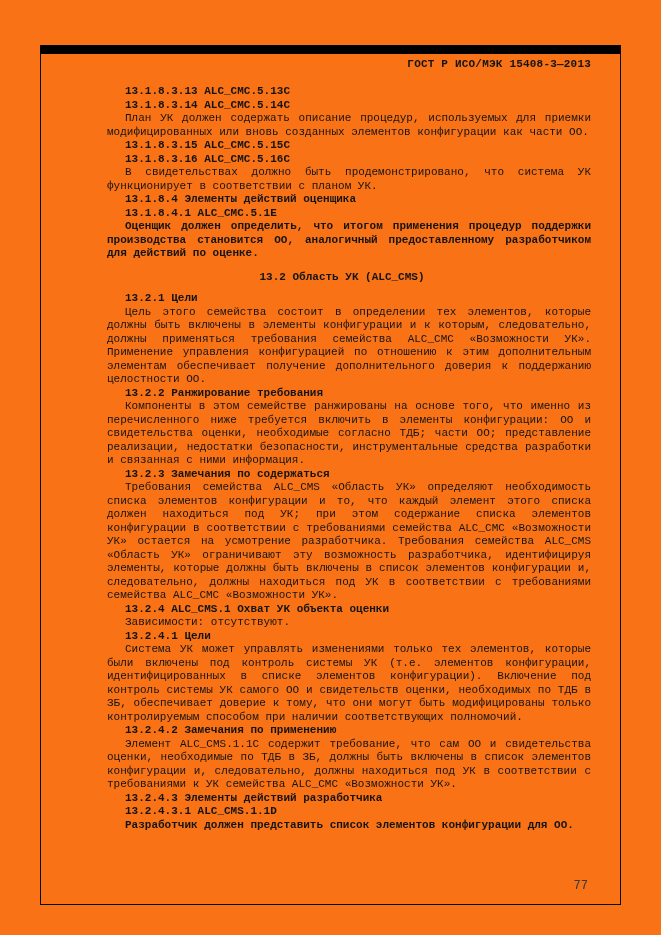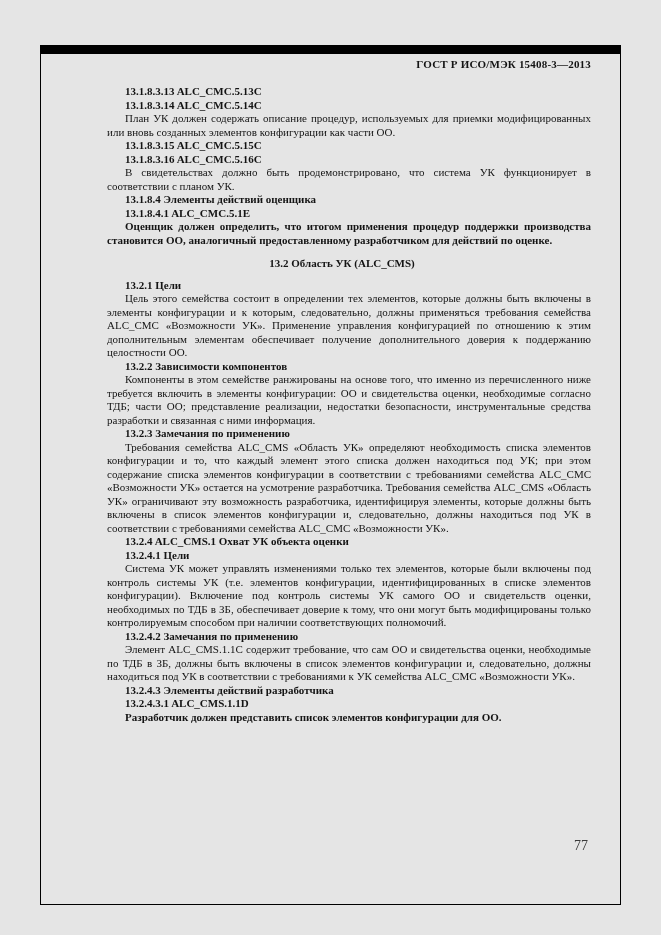--- a/index.html
+++ b/index.html
@@ -1,22 +1,22 @@
 <!DOCTYPE html>
 <html><head>
 <meta charset="utf-8">
 <style>
   * { margin: 0; padding: 0; box-sizing: border-box; }
   html, body { background: #ffffff; }
   .page {
     position: relative;
     width: 661px;
     height: 935px;
-    background: #e5e5e5;
-    font-family: Liberation Serif, serif;
+    background: #f97316;
+    font-family: Liberation Mono, monospace;
     color: #141414;
     overflow: hidden;
     padding-left: 48px;
   }
   .frame {
     position: absolute;
     left: 40px;
     top: 45px;
     right: 40px;
     bottom: 30px;
@@ -43,23 +43,23 @@
     font-size: 11px;
     line-height: 13.5px;
   }
   .blk { text-indent: 18px; margin-left: 32px; }
   .para { text-align: justify; }
   .heading { font-weight: 700; text-align: left; }
   .boldpara { font-weight: 700; text-align: justify; }
   .section { font-weight: 700; text-align: center; margin: 10px 0 8px 0; }
   .footer {
     position: absolute;
-    top: 838px;
+    top: 879px;
     right: 73px;
-    font-size: 14px;
+    font-size: 12px;
     color: #3a3a3a;
   }
 </style>
 </head>
 <body>
 
 <div class="page">
   <div class="frame"></div>
 
   <div class="doc-header">
@@ -72,25 +72,26 @@
       <p class="blk para">План УК должен содержать описание процедур, используемых для приемки модифицированных или вновь созданных элементов конфигурации как части ОО.</p>
       <p class="blk heading">13.1.8.3.15 ALC_CMC.5.15C</p>
       <p class="blk heading">13.1.8.3.16 ALC_CMC.5.16C</p>
       <p class="blk para">В свидетельствах должно быть продемонстрировано, что система УК функционирует в соответствии с планом УК.</p>
       <p class="blk heading">13.1.8.4 Элементы действий оценщика</p>
       <p class="blk heading">13.1.8.4.1 ALC_CMC.5.1E</p>
       <p class="blk boldpara">Оценщик должен определить, что итогом применения процедур поддержки производства становится ОО, аналогичный предоставленному разработчиком для действий по оценке.</p>
       <p class="blk section">13.2 Область УК (ALC_CMS)</p>
       <p class="blk heading">13.2.1 Цели</p>
       <p class="blk para">Цель этого семейства состоит в определении тех элементов, которые должны быть включены в элементы конфигурации и к которым, следовательно, должны применяться требования семейства ALC_CMC «Возможности УК». Применение управления конфигурацией по отношению к этим дополнительным элементам обеспечивает получение дополнительного доверия к поддержанию целостности ОО.</p>
-      <p class="blk heading">13.2.2 Зависимости компонентов</p>
+      <p class="blk heading">13.2.2 Ранжирование требования</p>
       <p class="blk para">Компоненты в этом семействе ранжированы на основе того, что именно из перечисленного ниже требуется включить в элементы конфигурации: ОО и свидетельства оценки, необходимые согласно ТДБ; части ОО; представление реализации, недостатки безопасности, инструментальные средства разработки и связанная с ними информация.</p>
-      <p class="blk heading">13.2.3 Замечания по применению</p>
+      <p class="blk heading">13.2.3 Замечания по содержаться</p>
       <p class="blk para">Требования семейства ALC_CMS «Область УК» определяют необходимость списка элементов конфигурации и то, что каждый элемент этого списка должен находиться под УК; при этом содержание списка элементов конфигурации в соответствии с требованиями семейства ALC_CMC «Возможности УК» остается на усмотрение разработчика. Требования семейства ALC_CMS «Область УК» ограничивают эту возможность разработчика, идентифицируя элементы, которые должны быть включены в список элементов конфигурации и, следовательно, должны находиться под УК в соответствии с требованиями семейства ALC_CMC «Возможности УК».</p>
       <p class="blk heading">13.2.4 ALC_CMS.1 Охват УК объекта оценки</p>
+      <p class="blk para">Зависимости: отсутствуют.</p>
       <p class="blk heading">13.2.4.1 Цели</p>
       <p class="blk para">Система УК может управлять изменениями только тех элементов, которые были включены под контроль системы УК (т.е. элементов конфигурации, идентифицированных в списке элементов конфигурации). Включение под контроль системы УК самого ОО и свидетельств оценки, необходимых по ТДБ в ЗБ, обеспечивает доверие к тому, что они могут быть модифицированы только контролируемым способом при наличии соответствующих полномочий.</p>
       <p class="blk heading">13.2.4.2 Замечания по применению</p>
       <p class="blk para">Элемент ALC_CMS.1.1C содержит требование, что сам ОО и свидетельства оценки, необходимые по ТДБ в ЗБ, должны быть включены в список элементов конфигурации и, следовательно, должны находиться под УК в соответствии с требованиями к УК семейства ALC_CMC «Возможности УК».</p>
       <p class="blk heading">13.2.4.3 Элементы действий разработчика</p>
       <p class="blk heading">13.2.4.3.1 ALC_CMS.1.1D</p>
       <p class="blk boldpara">Разработчик должен представить список элементов конфигурации для ОО.</p>
     </div>
 
   <div class="footer">

